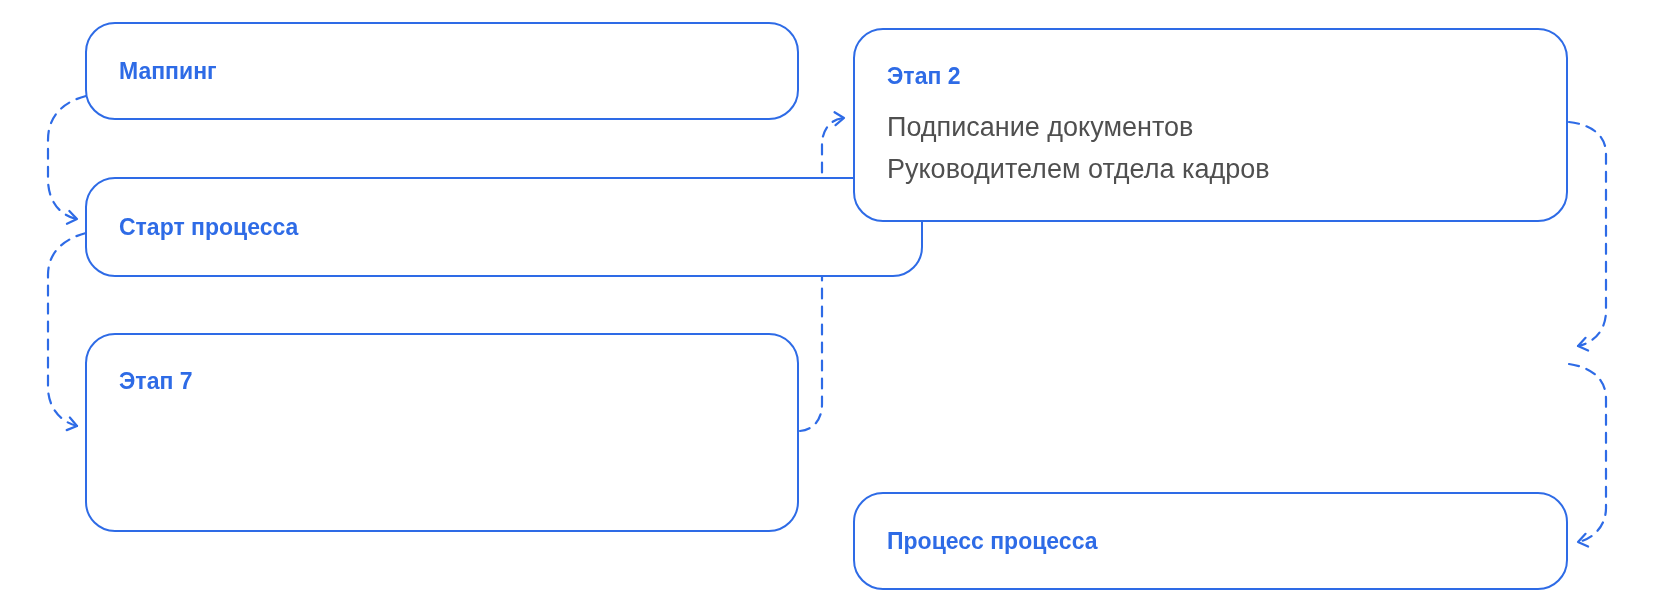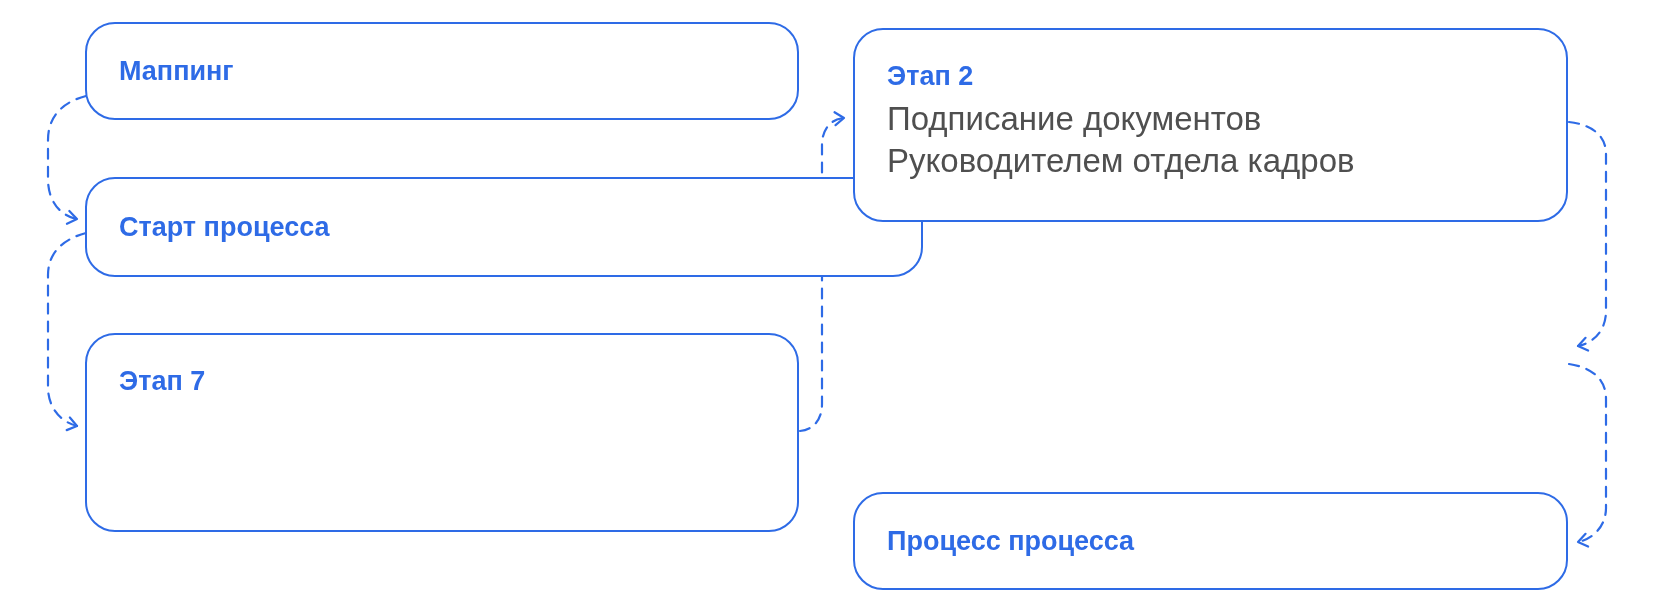--- a/index.html
+++ b/index.html
@@ -40,28 +40,28 @@
   }
   .node.single {
     display: flex;
     align-items: center;
   }
   .node.multi {
     padding-top: 30px;
   }
   .node .title {
     color: var(--accent);
-    font-size: 27px;
+    font-size: 23px;
     font-weight: 700;
     line-height: 32px;
   }
   .node .desc {
-    margin-top: 6px;
+    margin-top: 14px;
     color: var(--body-text);
-    font-size: 33px;
+    font-size: 27px;
     font-weight: 400;
     line-height: 42px;
     white-space: pre-line;
   }
 </style>
 </head>
 <body>
 
 <div class="canvas">
 

